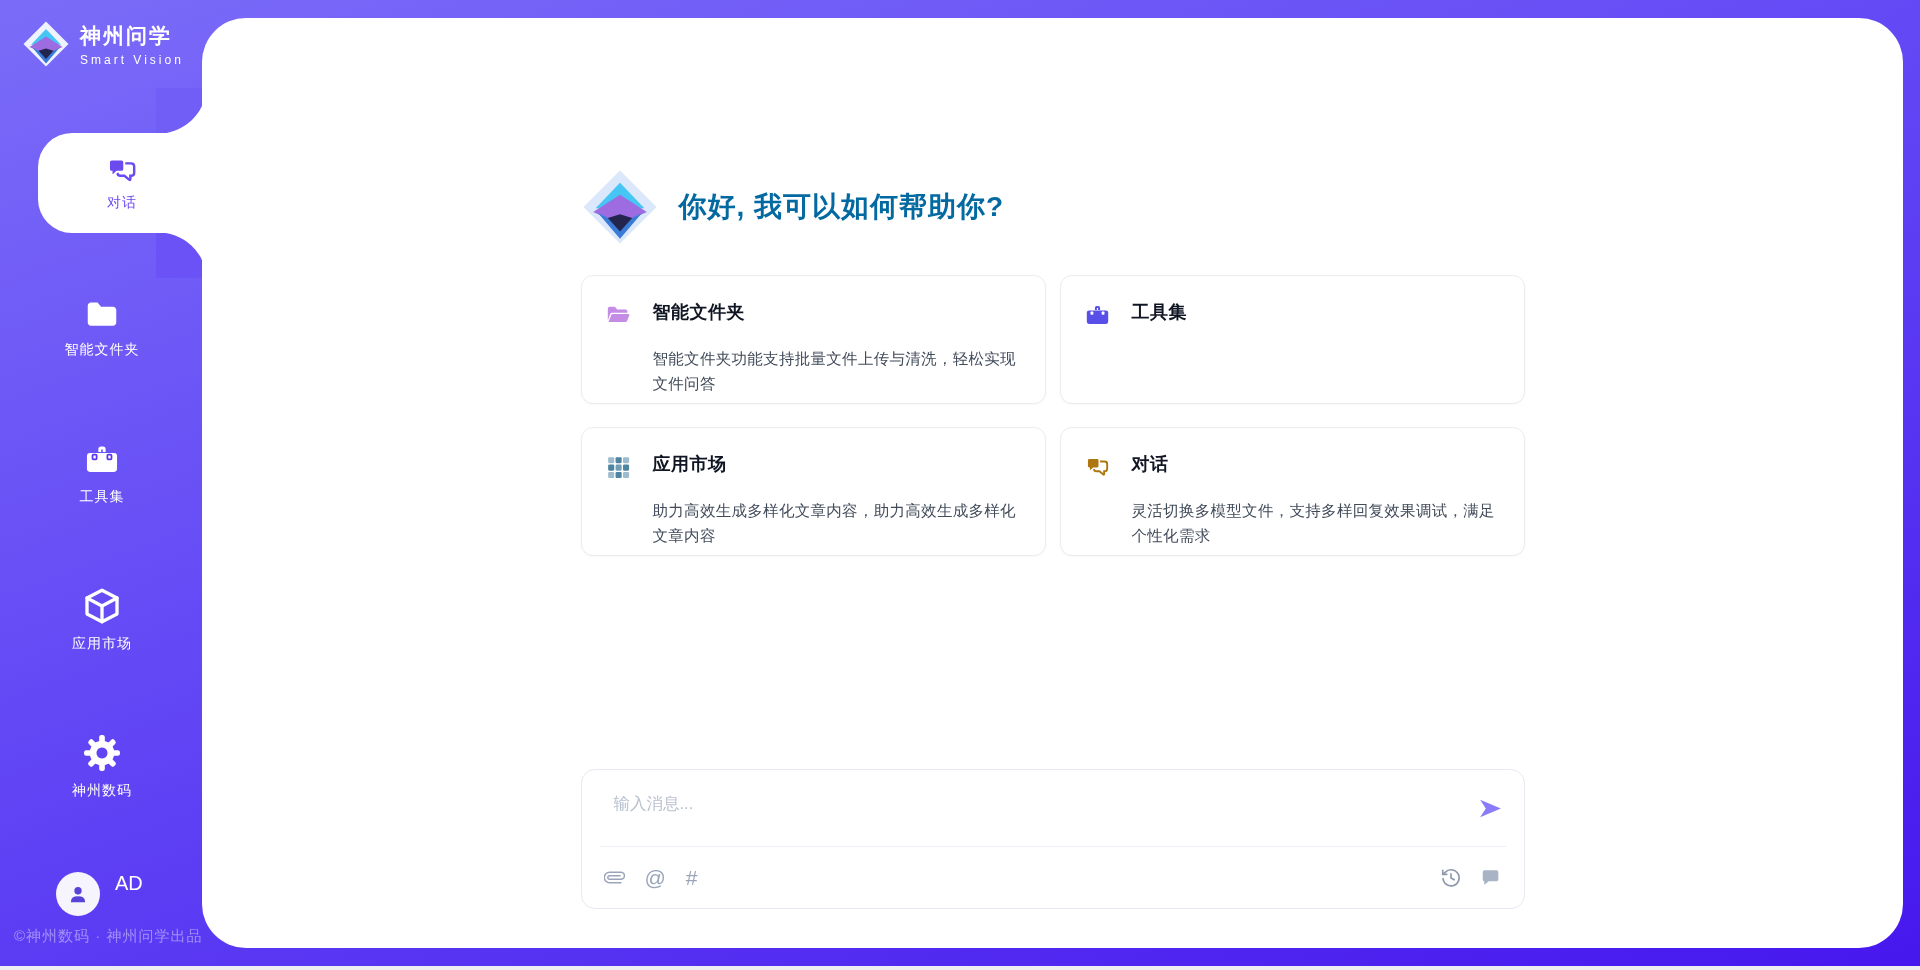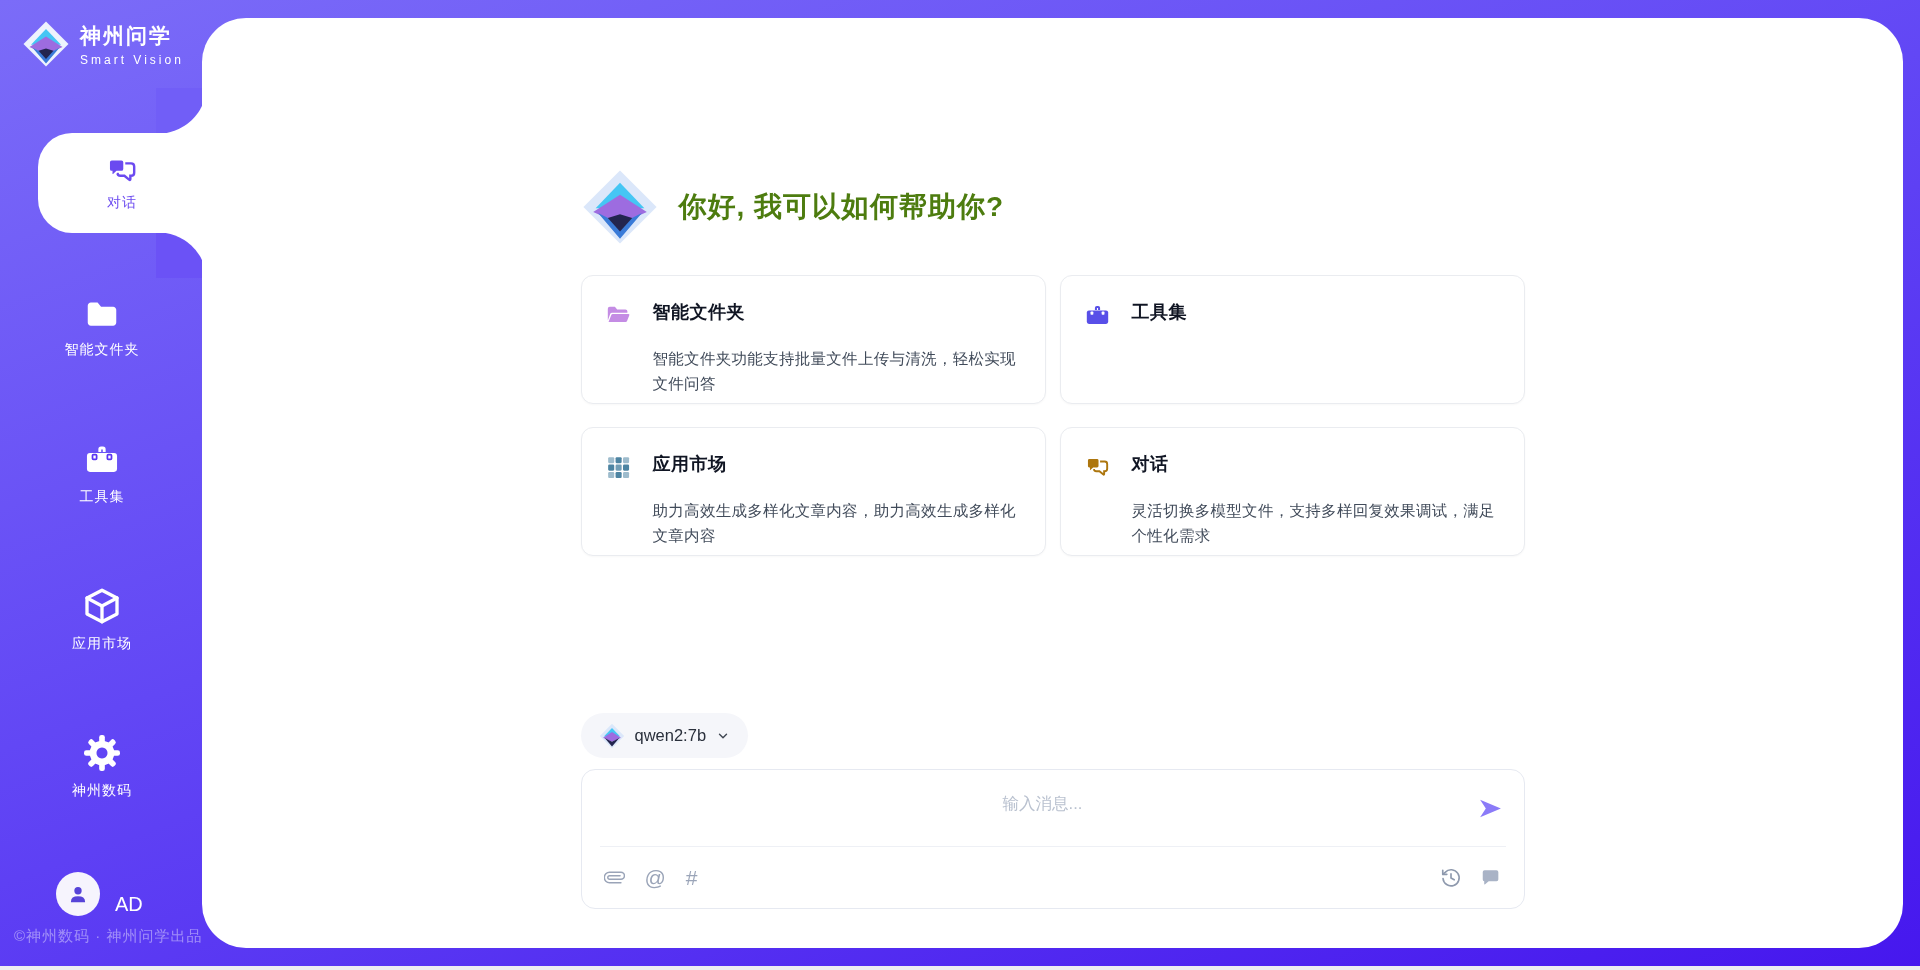--- a/index.html
+++ b/index.html
@@ -21,51 +21,51 @@
 
   
   .tab-underlay-top, .tab-underlay-bottom { position:absolute; left:156px; width:50px; height:46px; background:#fff; }
   .tab-underlay-top { top:88px; } .tab-underlay-bottom { top:232px; }
   .fillet-top { position:absolute; left:156px; top:88px; width:50px; height:46px; background:#715ef7; border-bottom-right-radius:100% 100%; }
   .fillet-bottom { position:absolute; left:156px; top:232px; width:50px; height:46px; background:#6b52f6; border-top-right-radius:100% 100%; }
   .tab { position:absolute; left:38px; top:133px; width:168px; height:100px; background:#fff;
          border-radius:34px 0 0 34px; display:flex; flex-direction:column; align-items:center; justify-content:center; cursor:pointer; }
   .tab .lbl { color:#6b4af0; font-size:14px; margin-top:6px; letter-spacing:1px; }
 
-  .user { position:absolute; left:56px; top:872px; display:flex; align-items:flex-end; gap:15px; cursor:pointer; }
+  .user { position:absolute; left:56px; top:872px; display:flex; align-items:flex-start; gap:15px; cursor:pointer; }
   .avatar { width:44px; height:44px; border-radius:50%; background:#f6f4fd; display:flex; align-items:center; justify-content:center; }
   .user .name { color:#fff; font-size:20px; font-weight:500; }
   .sidebar-footer { position:absolute; left:14px; top:927px; color:rgba(255,255,255,.42); font-size:15px; letter-spacing:1px; }
 
   .bottom-strip { position:absolute; left:0; bottom:0; width:100%; height:4px; background:#ededf2; }
 
   
   .panel { position:absolute; left:202px; top:18px; width:1701px; height:930px; background:#fff; border-radius:44px; }
   .content { position:absolute; left:50%; transform:translateX(-50%); width:944px; height:100%; top:0; }
 
   .greeting { position:absolute; top:150px; left:0; display:flex; align-items:center; gap:20px; }
-  .greeting h1 { font-size:28px; font-weight:700; color:#4d7c0f; letter-spacing:1px; }
+  .greeting h1 { font-size:28px; font-weight:700; color:#0369a1; letter-spacing:1px; }
 
   .cards { position:absolute; top:257px; left:0; width:100%; display:grid;
            grid-template-columns:1fr 1fr; column-gap:14px; row-gap:23px; }
   .card { position:relative; height:129px; background:#fff; border:1px solid #eaecf0; border-radius:12px;
           padding:24px 28px 0 71px; cursor:pointer; box-shadow:0 1px 2px rgba(16,24,40,.03); }
   .card .icon { position:absolute; left:23px; top:26px; }
   .card h3 { font-size:18px; font-weight:700; color:#101523; letter-spacing:.5px; }
   .card p { margin-top:22px; font-size:15.5px; color:#414b5a; line-height:25px; letter-spacing:.3px; }
 
   .model-pill { position:absolute; top:695px; left:0; display:inline-flex; align-items:center; gap:10px;
                 height:45px; padding:0 18px; background:#f5f6fa; border-radius:23px; cursor:pointer; }
   .model-pill .mname { font-size:16.5px; color:#2a303c; }
 
   .composer { position:absolute; top:751px; left:0; width:100%; height:140px; background:#fff;
               border:1px solid #e6e9f1; border-radius:14px; }
-  .composer textarea { position:absolute; top:0; left:12px; width:100%; height:74px; border:none; outline:none; resize:none;
+  .composer textarea { position:absolute; top:0; left:6px; width:100%; height:74px; border:none; outline:none; resize:none;
               background:transparent; padding:23px 70px 0 26px; font-size:16.5px; color:#303745;
-              font-family:Liberation Sans, sans-serif;text-align:center; }
+              font-family:Liberation Sans, sans-serif; }
   .composer textarea::placeholder { color:#b9c1cf; }
   .send-btn { position:absolute; right:20px; top:25px; cursor:pointer; line-height:0; }
   .composer .divider { position:absolute; top:76px; left:18px; right:18px; height:1px; background:#eef0f5; }
   .composer-toolbar { position:absolute; top:77px; left:0; right:0; bottom:0; display:flex; align-items:center; padding:0 22px; }
   .tool-group { display:flex; align-items:center; gap:20px; }
   .tool-group.right { margin-left:auto; gap:18px; }
   .sym { font-size:21px; color:#9aa4b8; cursor:pointer; line-height:1; }
   .icon-btn { cursor:pointer; line-height:0; }
 </style>
 </head>
@@ -240,36 +240,20 @@
           <svg viewBox="0 0 24 24" width="27" height="27">
             <path d="M11 6.6 H18.4 Q20.6 6.6 20.6 8.8 V13.2 Q20.6 15.4 18.4 15.4 H17.9 V17.7 Q17.9 18.8 17 18.1 L13.7 15.4 H11 Q8.8 15.4 8.8 13.2 V8.8 Q8.8 6.6 11 6.6 Z" fill="none" stroke="#ad760e" stroke-width="1.7"></path>
             <path d="M2.8 5.8 Q2.8 3.8 4.8 3.8 H11.6 Q13.6 3.8 13.6 5.8 V10.6 Q13.6 12.6 11.6 12.6 H8.4 L5.4 15.3 Q4.6 16 4.6 14.9 V12.6 Q2.8 12.6 2.8 10.6 Z" fill="#ad760e" stroke="#fff" stroke-width="1.4"></path>
           </svg>
         </span>
         <h3>对话</h3>
         <p>灵活切换多模型文件，支持多样回复效果调试，满足个性化需求</p>
       </div>
     </div>
 
-    <div class="model-pill">
-      <span style="line-height:0;">
-        <svg viewBox="0 0 64 64" width="26" height="26">
-          <polygon points="32,2 62,32 32,62 2,32" fill="#dbe7fa"></polygon>
-          <polygon points="32,12 52,33 12,33" fill="#45c6f4"></polygon>
-          <polygon points="32,22 54,36 32,46 10,36" fill="#9d6ce0"></polygon>
-          <polygon points="32,46 50,37 32,58 14,37" fill="#23254f"></polygon>
-        </svg>
-      </span>
-      <span class="mname">qwen2:7b</span>
-      <span style="line-height:0;">
-        <svg viewBox="0 0 24 24" width="14" height="14" fill="none" stroke="#3f4652" stroke-width="2.4" stroke-linecap="round" stroke-linejoin="round">
-          <path d="M6 9 l6 6 6-6"></path>
-        </svg>
-      </span>
-    </div>
 
     <div class="composer">
       <textarea placeholder="输入消息..." style=""></textarea>
 
       <span class="send-btn">
         <svg viewBox="0 0 26 26" width="27" height="27">
           <path d="M3 4.5 L23 13 L3 21.5 L8.5 13 Z" fill="#8b7bf8"></path>
         </svg>
       </span>
 

